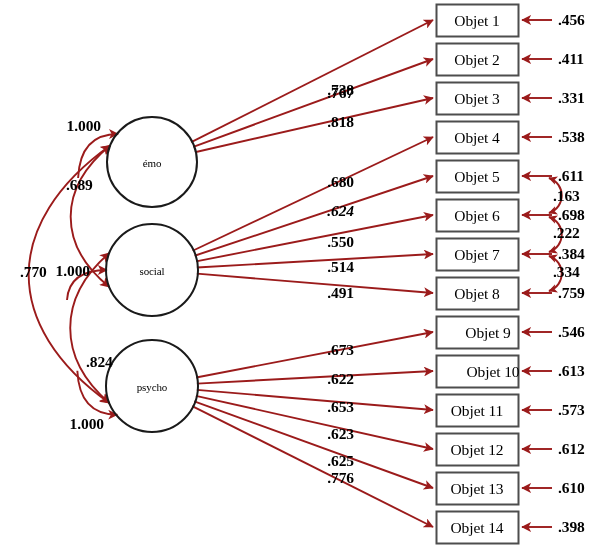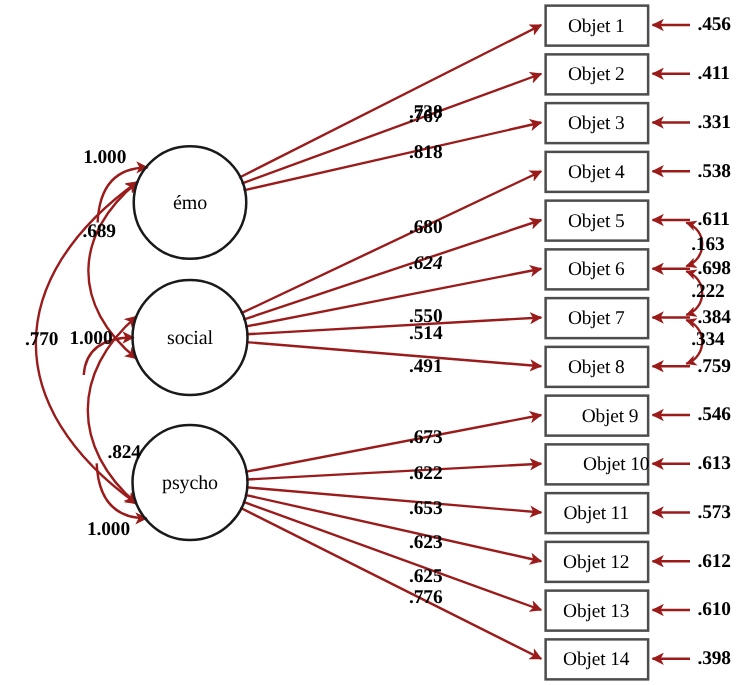--- a/index.html
+++ b/index.html
@@ -20,21 +20,21 @@
     font-weight:700;
     color:#000;
     white-space:nowrap;
     line-height:1;
     letter-spacing:-0.1px;
   }
   .lbl.right{transform:translate(-100%,-50%);}
   .lbl.center{transform:translate(-50%,-50%);}
   .lbl.left{transform:translate(0,-50%);}
   .factor-name{
-    font-size:16px;
+    font-size:11px;
     font-weight:400;
     font-family:"Liberation Serif","DejaVu Serif",serif;
   }
   .box-name{
     font-size:15.5px;
     font-weight:400;
   }
 </style>
 </head>
 <body>
@@ -134,21 +134,21 @@
       <div class="lbl center box-name" style="left: 477px; top: 372px; margin-left: 16px;">Objet 10</div>
       <div class="lbl center box-name" style="left: 477px; top: 411px;">Objet 11</div>
       <div class="lbl center box-name" style="left: 477px; top: 450px;">Objet 12</div>
       <div class="lbl center box-name" style="left: 477px; top: 489px;">Objet 13</div>
       <div class="lbl center box-name" style="left: 477px; top: 528px;">Objet 14</div>
       <div class="lbl right" style="left: 354px; top: 78px; margin-top: 12px;">.738</div>
       <div class="lbl right" style="left: 354px; top: 93px;">.767</div>
       <div class="lbl right" style="left: 354px; top: 122px;">.818</div>
       <div class="lbl right" style="left: 354px; top: 182px;">.680</div>
       <div class="lbl right" style="left: 354px; top: 211px; font-style: italic;">.624</div>
-      <div class="lbl right" style="left: 354px; top: 253px;">.550</div>
+      <div class="lbl right" style="left: 354px; top: 242px;">.550</div>
       <div class="lbl right" style="left: 354px; top: 267px;">.514</div>
       <div class="lbl right" style="left: 354px; top: 293px;">.491</div>
       <div class="lbl right" style="left: 354px; top: 350px;">.673</div>
       <div class="lbl right" style="left: 354px; top: 379px;">.622</div>
       <div class="lbl right" style="left: 354px; top: 407px;">.653</div>
       <div class="lbl right" style="left: 354px; top: 434px;">.623</div>
       <div class="lbl right" style="left: 354px; top: 461px;">.625</div>
       <div class="lbl right" style="left: 354px; top: 478px;">.776</div>
       <div class="lbl left" style="left: 558px; top: 20px;">.456</div>
       <div class="lbl left" style="left: 558px; top: 59px;">.411</div>

